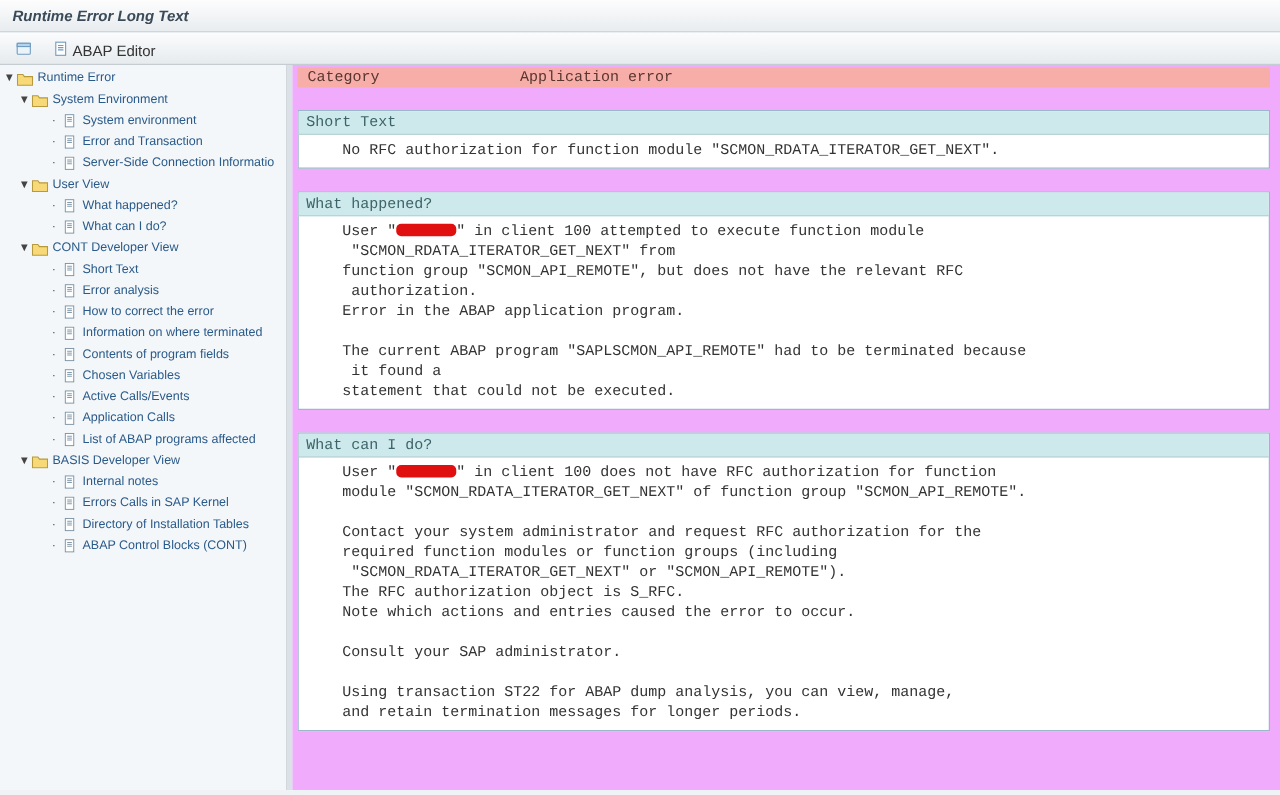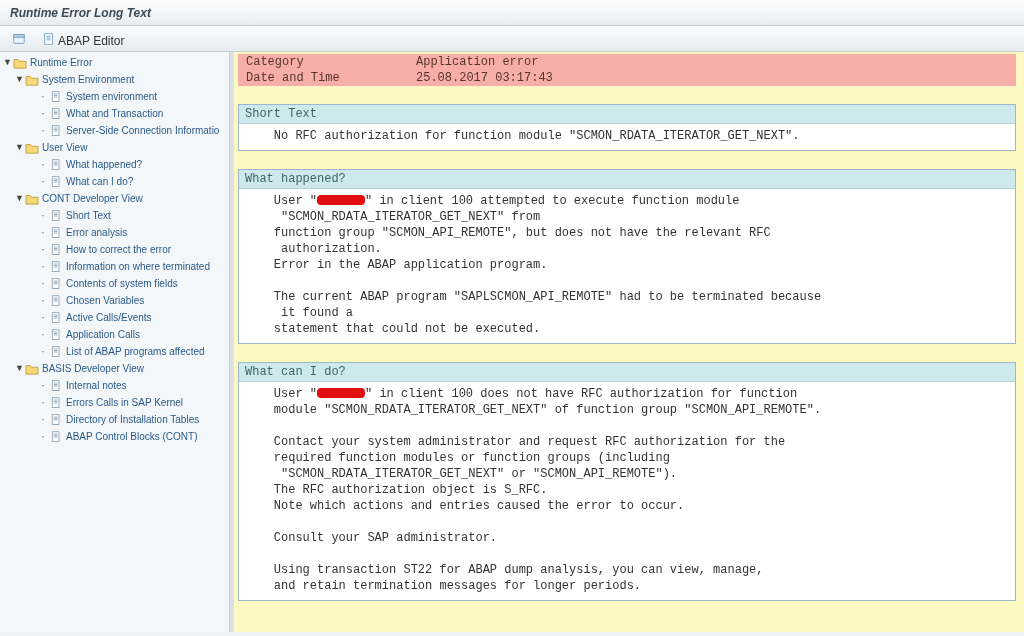--- a/index.html
+++ b/index.html
@@ -4,21 +4,21 @@
   <style>
     * { box-sizing: border-box; }
     html, body { margin: 0; padding: 0; height: 100%; font-family: Arial, sans-serif; font-size: 12px; background: #f0f3f5; color: #333; }
     .titlebar { background: linear-gradient(to bottom, #fdfdfd, #e8ecef); border-bottom: 1px solid #c5cdd3; padding: 6px 10px 5px 10px; font-size: 12px; font-weight: bold; font-style: italic; color: #3a4a58; }
     .toolbar { background: linear-gradient(to bottom, #fbfcfd, #e6ebee); border-bottom: 1px solid #c5cdd3; padding: 3px 6px; display: flex; align-items: center; gap: 4px; height: 26px; }
     .tb-icon { display: inline-flex; align-items: center; justify-content: center; width: 18px; height: 18px; }
     .tb-item { display: inline-flex; align-items: flex-end; gap: 0; padding: 2px 4px; cursor: pointer; }
     .main { display: flex; height: calc(100% - 56px); }
     .sidebar { width: 230px; min-width: 230px; background: #f4f7f9; border-right: 1px solid #c5cdd3; overflow: hidden; padding-top: 2px; }
     .resizer { width: 4px; background: #dbe2e7; cursor: col-resize; }
-    .content { flex: 1; background: #fef9c3; overflow: auto; padding: 2px 8px 8px 4px; }
+    .content { flex: 1; background: #f0abfc; overflow: auto; padding: 2px 8px 8px 4px; }
     .tree { list-style: none; margin: 0; padding: 0; }
     .tree li { white-space: nowrap; }
     .tree-row { display: flex; align-items: center; padding: 1px 2px; cursor: pointer; line-height: 15px; }
     .tw { width: 11px; display: inline-flex; justify-content: center; font-size: 9px; color: #444; }
     .indent0 { padding-left: 2px; }
     .indent1 { padding-left: 14px; }
     .indent2 { padding-left: 28px; }
     .dot { display:inline-block; width: 8px; text-align:center; color:#555; font-size:10px; margin-right:2px;}
     .folder-ic, .doc-ic { width:14px; height:12px; display:inline-flex; align-items:center; justify-content:center; margin-right:3px; }
     .tree-label { color: #2a5a8a; font-size: 10px; }
@@ -102,21 +102,21 @@
             <span class="tw"></span>
             <span class="dot">·</span>
             <span class="doc-ic">
               <svg width="12" height="12" viewBox="0 0 14 16">
                 <rect x="2" y="1" width="9" height="13" fill="#fff" stroke="#7a93a6"></rect>
                 <line x1="4" y1="4" x2="9" y2="4" stroke="#7a93a6"></line>
                 <line x1="4" y1="6" x2="9" y2="6" stroke="#7a93a6"></line>
                 <line x1="4" y1="8" x2="9" y2="8" stroke="#7a93a6"></line>
               </svg>
             </span>
-            <span class="tree-label">What and Transaction</span>
+            <span class="tree-label">Error and Transaction</span>
           </div>
         </li>
         <li>
           <div class="tree-row indent2">
             <span class="tw"></span>
             <span class="dot">·</span>
             <span class="doc-ic">
               <svg width="12" height="12" viewBox="0 0 14 16">
                 <rect x="2" y="1" width="9" height="13" fill="#fff" stroke="#7a93a6"></rect>
                 <line x1="4" y1="4" x2="9" y2="4" stroke="#7a93a6"></line>
@@ -244,21 +244,21 @@
             <span class="tw"></span>
             <span class="dot">·</span>
             <span class="doc-ic">
               <svg width="12" height="12" viewBox="0 0 14 16">
                 <rect x="2" y="1" width="9" height="13" fill="#fff" stroke="#7a93a6"></rect>
                 <line x1="4" y1="4" x2="9" y2="4" stroke="#7a93a6"></line>
                 <line x1="4" y1="6" x2="9" y2="6" stroke="#7a93a6"></line>
                 <line x1="4" y1="8" x2="9" y2="8" stroke="#7a93a6"></line>
               </svg>
             </span>
-            <span class="tree-label">Contents of system fields</span>
+            <span class="tree-label">Contents of program fields</span>
           </div>
         </li>
         <li>
           <div class="tree-row indent2">
             <span class="tw"></span>
             <span class="dot">·</span>
             <span class="doc-ic">
               <svg width="12" height="12" viewBox="0 0 14 16">
                 <rect x="2" y="1" width="9" height="13" fill="#fff" stroke="#7a93a6"></rect>
                 <line x1="4" y1="4" x2="9" y2="4" stroke="#7a93a6"></line>
@@ -388,24 +388,20 @@
       </ul>
   </div>
   <div class="resizer"></div>
   <div class="content">
 
     <table class="header-table">
       <tbody id="header-rows">
           <tr>
             <td class="lbl">Category</td>
             <td>Application error</td>
-          </tr>
-          <tr>
-            <td class="lbl">Date and Time</td>
-            <td>25.08.2017 03:17:43</td>
           </tr>
         </tbody>
     </table>
 
     <div class="section">
       <div class="section-head">Short Text</div>
       <div class="section-body">    No RFC authorization for function module "SCMON_RDATA_ITERATOR_GET_NEXT".</div>
     </div>
 
     <div class="section">

